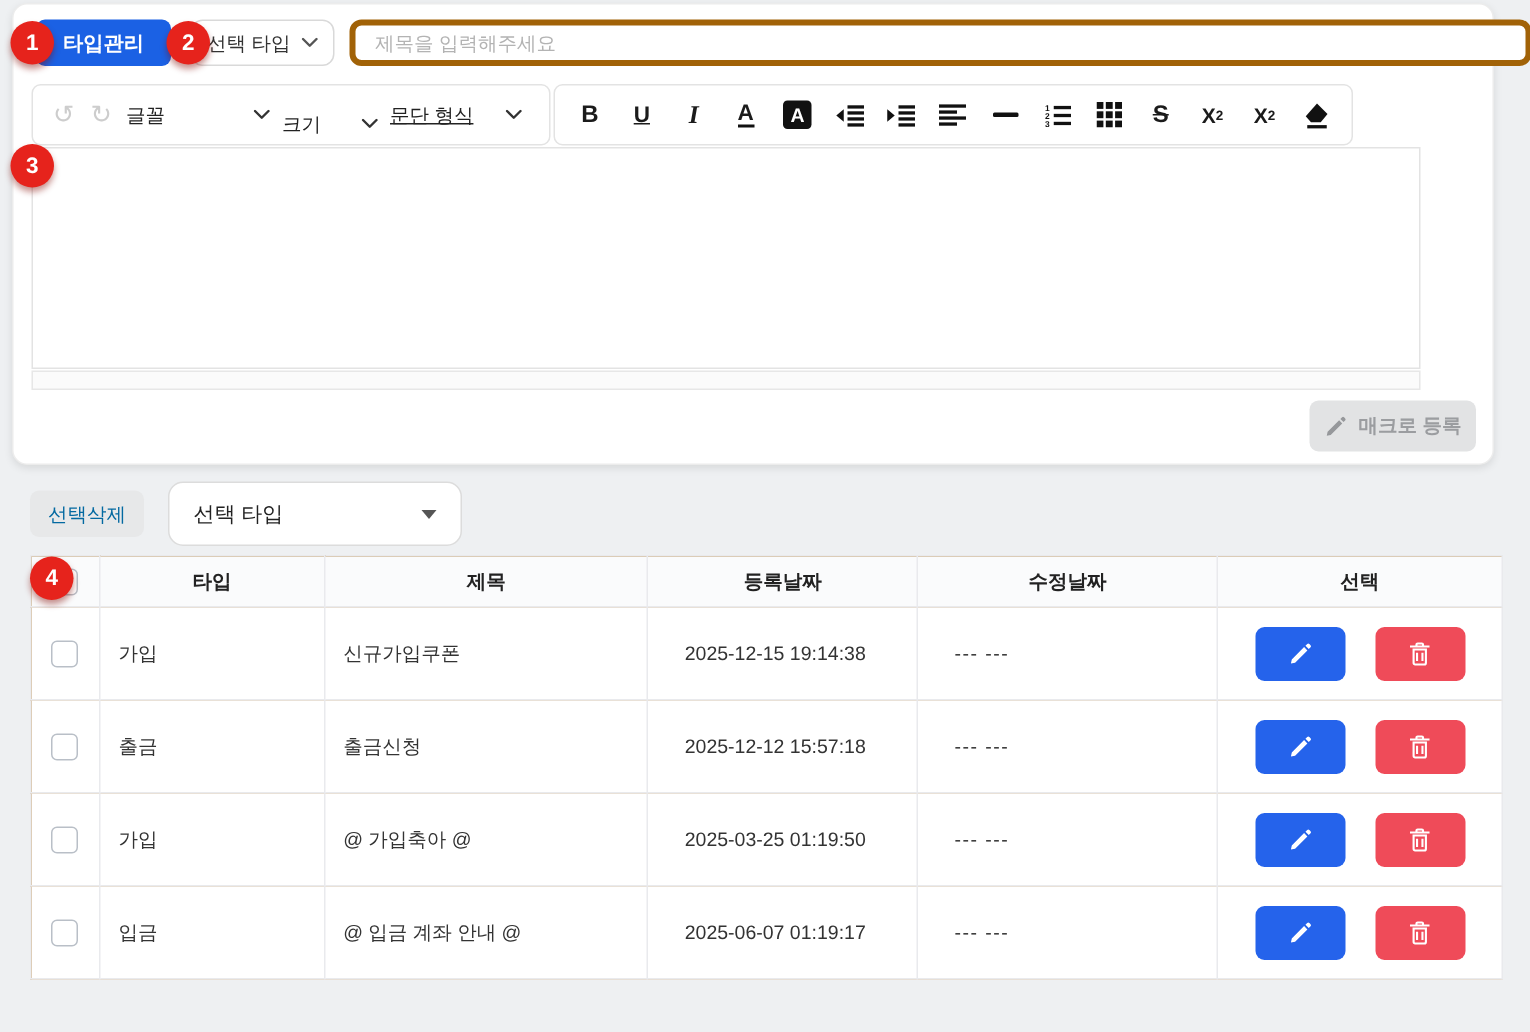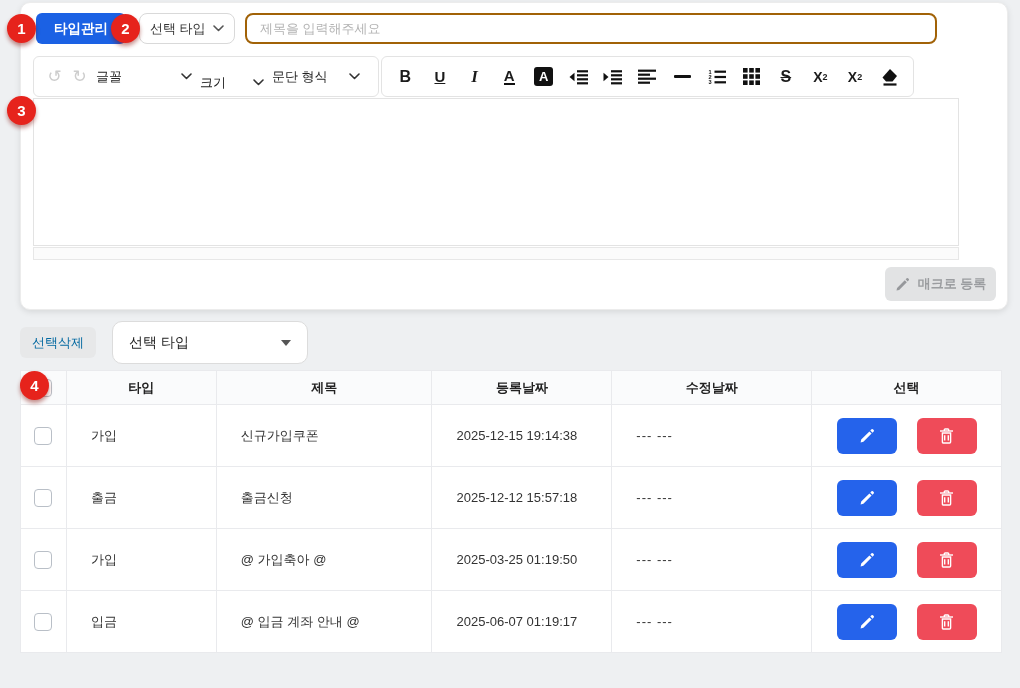--- a/index.html
+++ b/index.html
@@ -6,55 +6,55 @@
   html,body { width:1020px; height:688px; }
   body {
     font-family:"Liberation Sans","DejaVu Sans",sans-serif;
     background:#eef0f2; position:relative; overflow:hidden;
     color:#222;
   }
   .abs { position:absolute; }
 
   
   .card {
-    left:20px; top:2px; width:988px; height:308px;
+    left:8px; top:2px; width:988px; height:308px;
     background:#fff; border:1px solid #ececec; border-radius:10px;
     box-shadow:0 2px 6px rgba(0,0,0,.10);
   }
   .btn-primary {
     left:15px; top:10px; width:90px; height:31px;
     background:#1b61e4; color:#fff; border:none; border-radius:6px;
     font-size:13.5px; font-weight:700; cursor:pointer;
     font-family:inherit;
   }
   .dd-box {
     display:flex; align-items:center; justify-content:space-between;
     border:1px solid #d9d9d9; border-radius:8px; background:#fff;
     padding:0 10px; font-size:13px; color:#333;
   }
   .dd-type { left:118px; top:10px; width:96px; height:31px; }
   .title-input {
-    left:224px; top:10px; width:692px; height:31px;
-    border:2px solid #a16207; border-radius:8px; padding:0 13px;
+    left:224px; top:10px; width:788px; height:31px;
+    border:4px solid #a16207; border-radius:8px; padding:0 13px;
     font-size:13px; color:#333; outline:none; font-family:inherit;
   }
   .title-input::placeholder { color:#b3b3b3; }
 
   
   .tb {
     display:flex; align-items:center; background:#fff;
     border:1px solid #e3e3e3; border-radius:6px; height:41px;
   }
   .tb-left { left:12px; top:53px; width:346px; padding:0 12px; gap:8px; }
   .tb-right { left:360px; top:53px; width:533px; padding:0 6px; justify-content:space-around; }
   .hist { font-size:17px; color:#cdcdcd; width:17px; text-align:center; line-height:1; cursor:default; }
   .tb-dd { display:flex; align-items:center; justify-content:space-between; font-size:13px; color:#222; cursor:pointer; }
   .tb-dd.font { width:96px; }
   .tb-dd.size { width:64px;margin-top:12px; }
-  .tb-dd.fmt  { width:88px; }
+  .tb-dd.fmt  { width:88px;text-decoration:underline; }
   .chev { flex:none; display:inline-block; }
   .tbtn {
     display:flex; align-items:center; justify-content:center;
     width:26px; height:26px; cursor:pointer; color:#1b1b1b;
     font-size:15px; font-weight:700;
   }
   .g-bold { font-size:16px; }
   .g-under { text-decoration:underline; }
   .g-italic { font-family:"Liberation Serif","DejaVu Serif",serif; font-style:italic; font-size:17px; font-weight:700; }
   .g-fcolor { border-bottom:2.5px solid #111; line-height:1.05; }
@@ -101,21 +101,21 @@
 
   
   table.grid { left:20px; top:370px; width:982px; border-collapse:collapse; background:#a16207; }
   table.grid th, table.grid td { border:1px solid #e9eaed; }
   table.grid th {
     height:34px; background:#fafbfc; font-size:13px; font-weight:700; color:#222;
     text-align:center;
   }
   table.grid td { height:62px; font-size:13px; color:#333; background:#fff; }
   td.c-check, th.c-check { text-align:center; }
-  td.c-type, td.c-title { padding-left:24px; }
+  td.c-type, td.c-title { padding-left:12px; }
   td.c-created { padding-left:24px; font-weight:400; color:#1d1d1d; font-size:13.5px; }
   td.c-modified { padding-left:24px; color:#5c5c5c; letter-spacing:1px; }
   td.c-select { text-align:center; }
   .checkbox {
     width:18px; height:18px; border:1.6px solid #b9bfc7; border-radius:4px;
     background:#fff; display:inline-block; vertical-align:middle; cursor:pointer;
   }
   .row-actions { display:flex; align-items:center; justify-content:center; gap:20px; }
   .btn-edit, .btn-delete {
     width:60px; height:36px; border:none; border-radius:6px; cursor:pointer;

